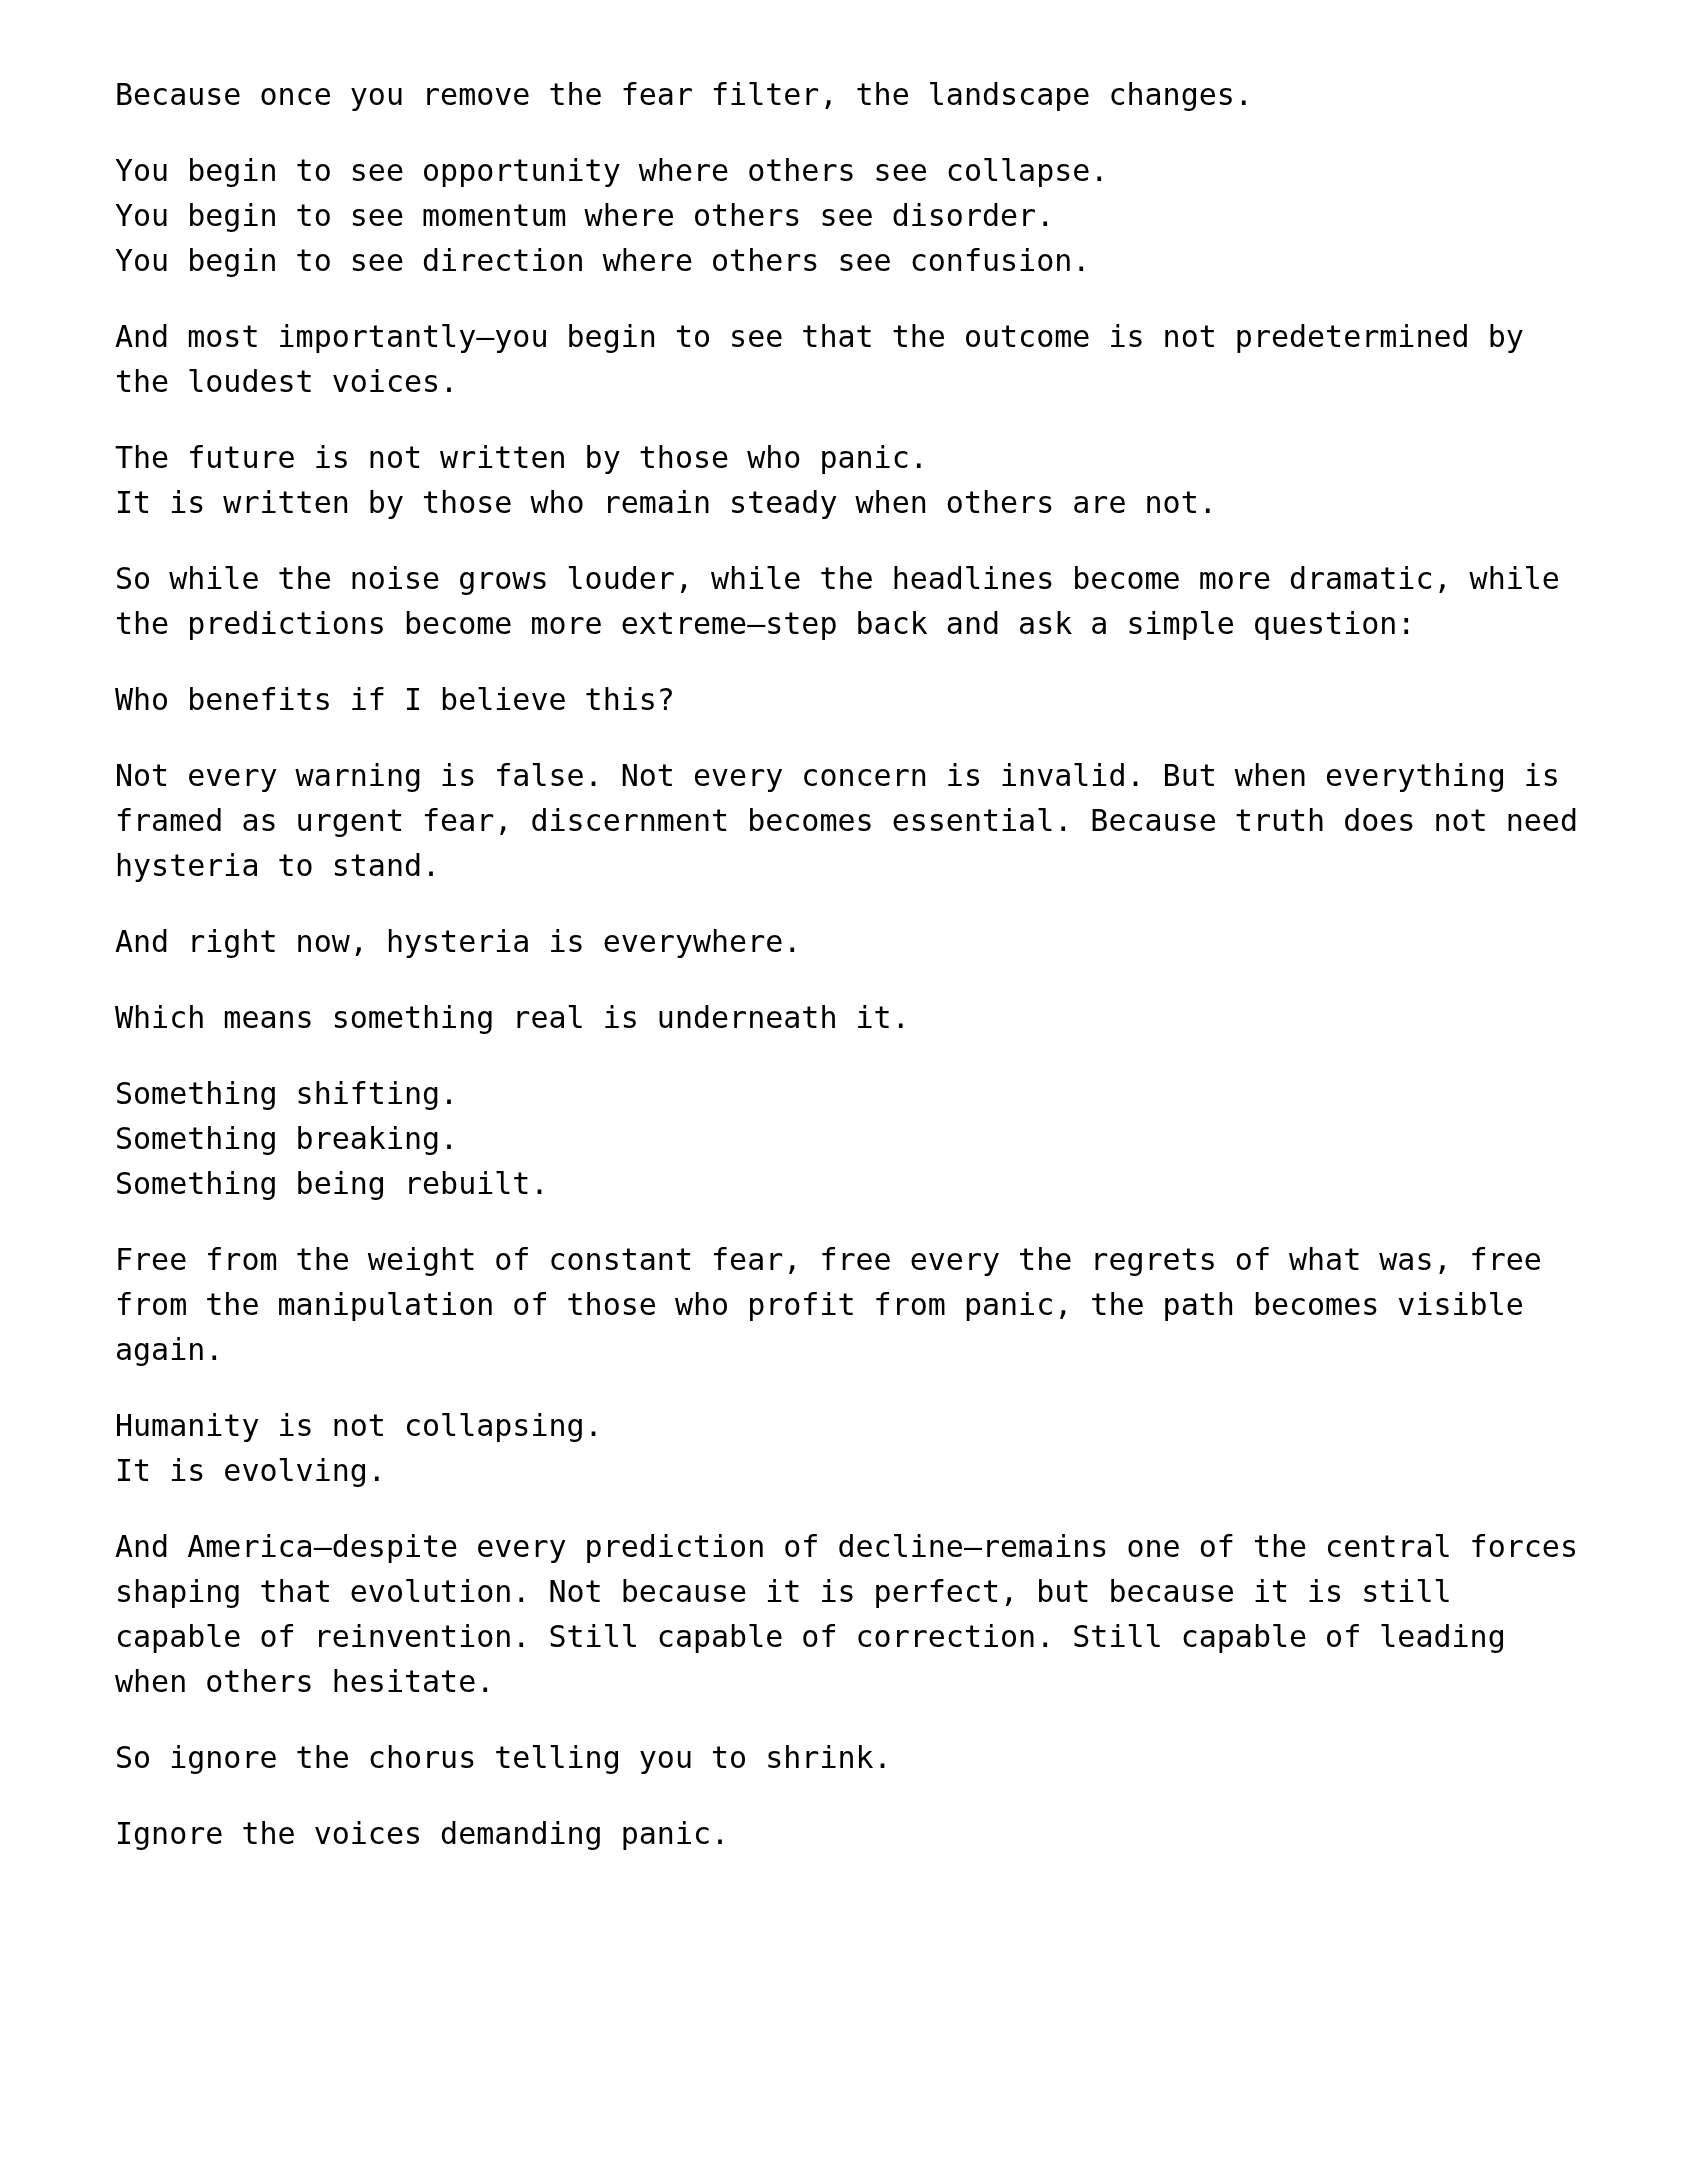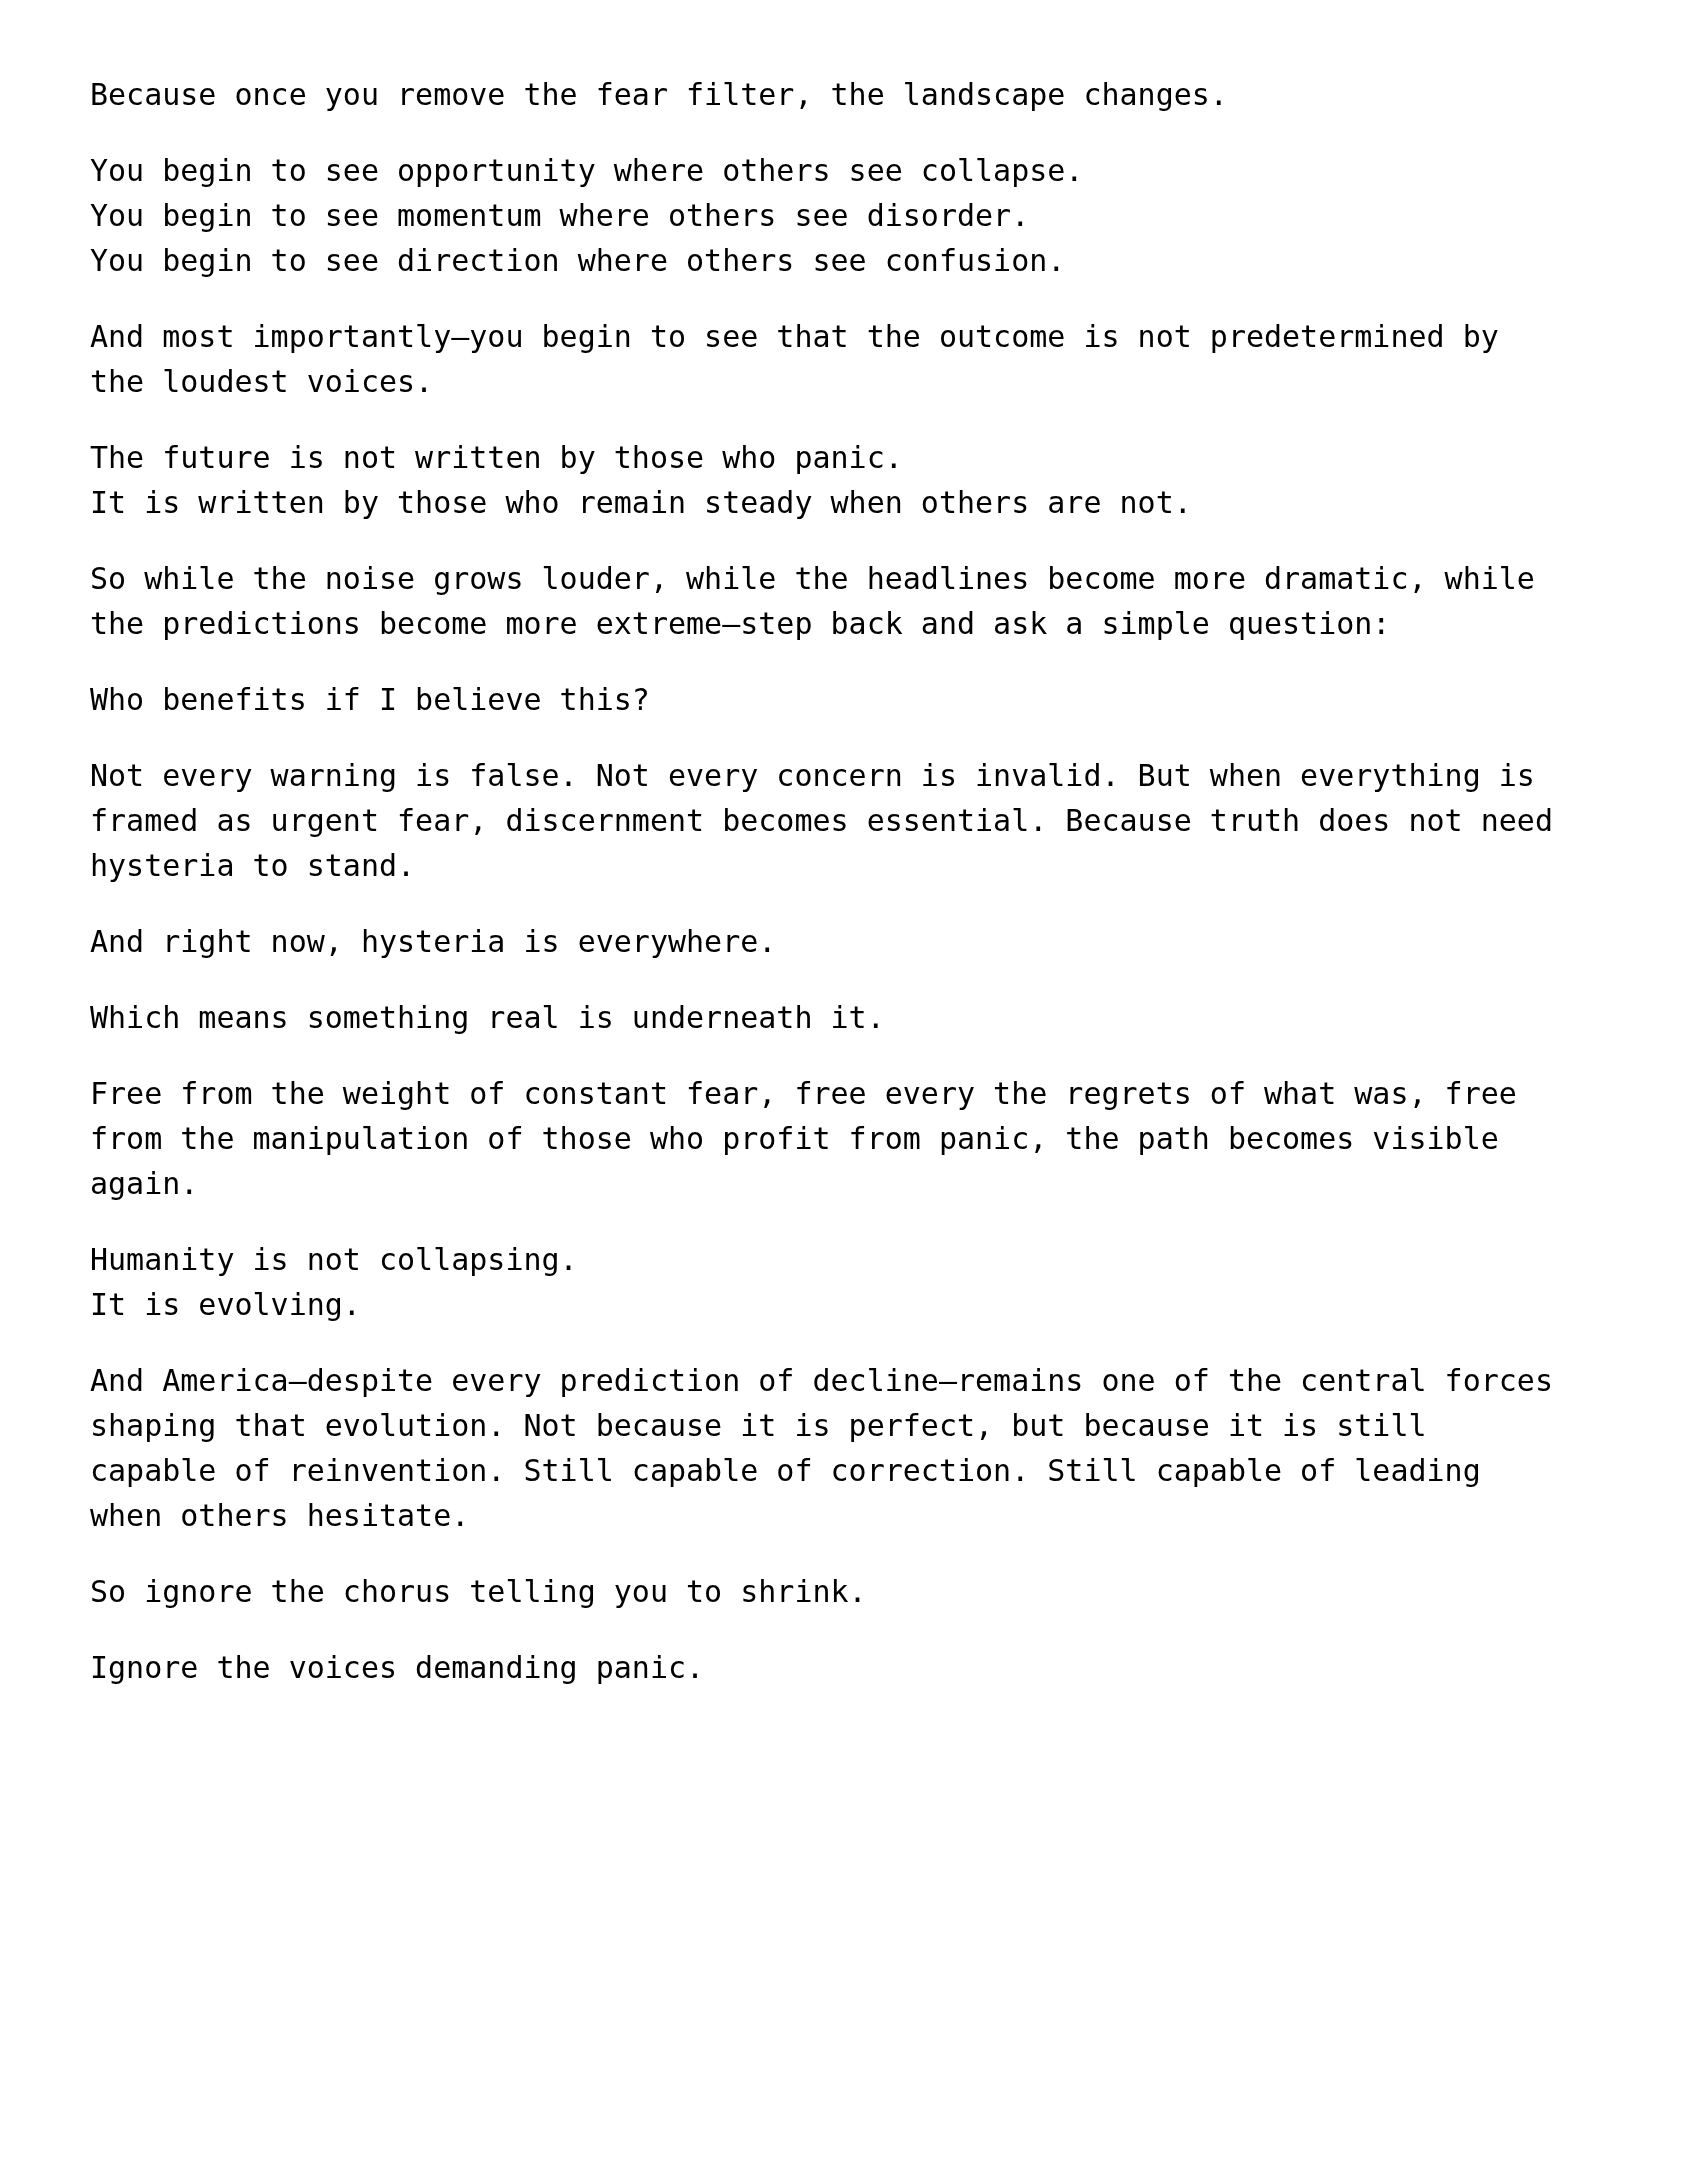--- a/index.html
+++ b/index.html
@@ -10,21 +10,21 @@
   body {
     width: 1687px;
     height: 2183px;
     overflow: hidden;
   }
   .page {
     box-sizing: border-box;
     width: 1687px;
     height: 2183px;
     background: #ffffff;
-    padding: 72px 0 0 90px;
+    padding: 72px 0 0 115px;
   }
   .content {
     width: 81.5ch;
     font-family: "DejaVu Sans Mono", "Liberation Mono", monospace;
     font-size: 30px;
     line-height: 45px;
     color: #000000;
     letter-spacing: 0;
   }
   .content p {
@@ -44,20 +44,23 @@
 You begin to see momentum where others see disorder.
 You begin to see direction where others see confusion.</p>
     <p>And most importantly—you begin to see that the outcome is not predetermined by the loudest voices.</p>
     <p>The future is not written by those who panic.
 It is written by those who remain steady when others are not.</p>
     <p>So while the noise grows louder, while the headlines become more dramatic, while the predictions become more extreme—step back and ask a simple question:</p>
     <p class="italic">Who benefits if I believe this?</p>
     <p>Not every warning is false. Not every concern is invalid. But when everything is framed as urgent fear, discernment becomes essential. Because truth does not need hysteria to stand.</p>
     <p>And right now, hysteria is everywhere.</p>
     <p>Which means something real is underneath it.</p>
+    <p>Something shifting.
+Something breaking.
+Something being rebuilt.</p>
     <p>Free from the weight of constant fear, free every the regrets of what was, free from the manipulation of those who profit from panic, the path becomes visible again.</p>
     <p>Humanity is not collapsing.
 It is evolving.</p>
     <p>And America—despite every prediction of decline—remains one of the central forces shaping that evolution. Not because it is perfect, but because it is still capable of reinvention. Still capable of correction. Still capable of leading when others hesitate.</p>
     <p>So ignore the chorus telling you to shrink.</p>
     <p>Ignore the voices demanding panic.</p>
   </div>
 </div>
 
 

